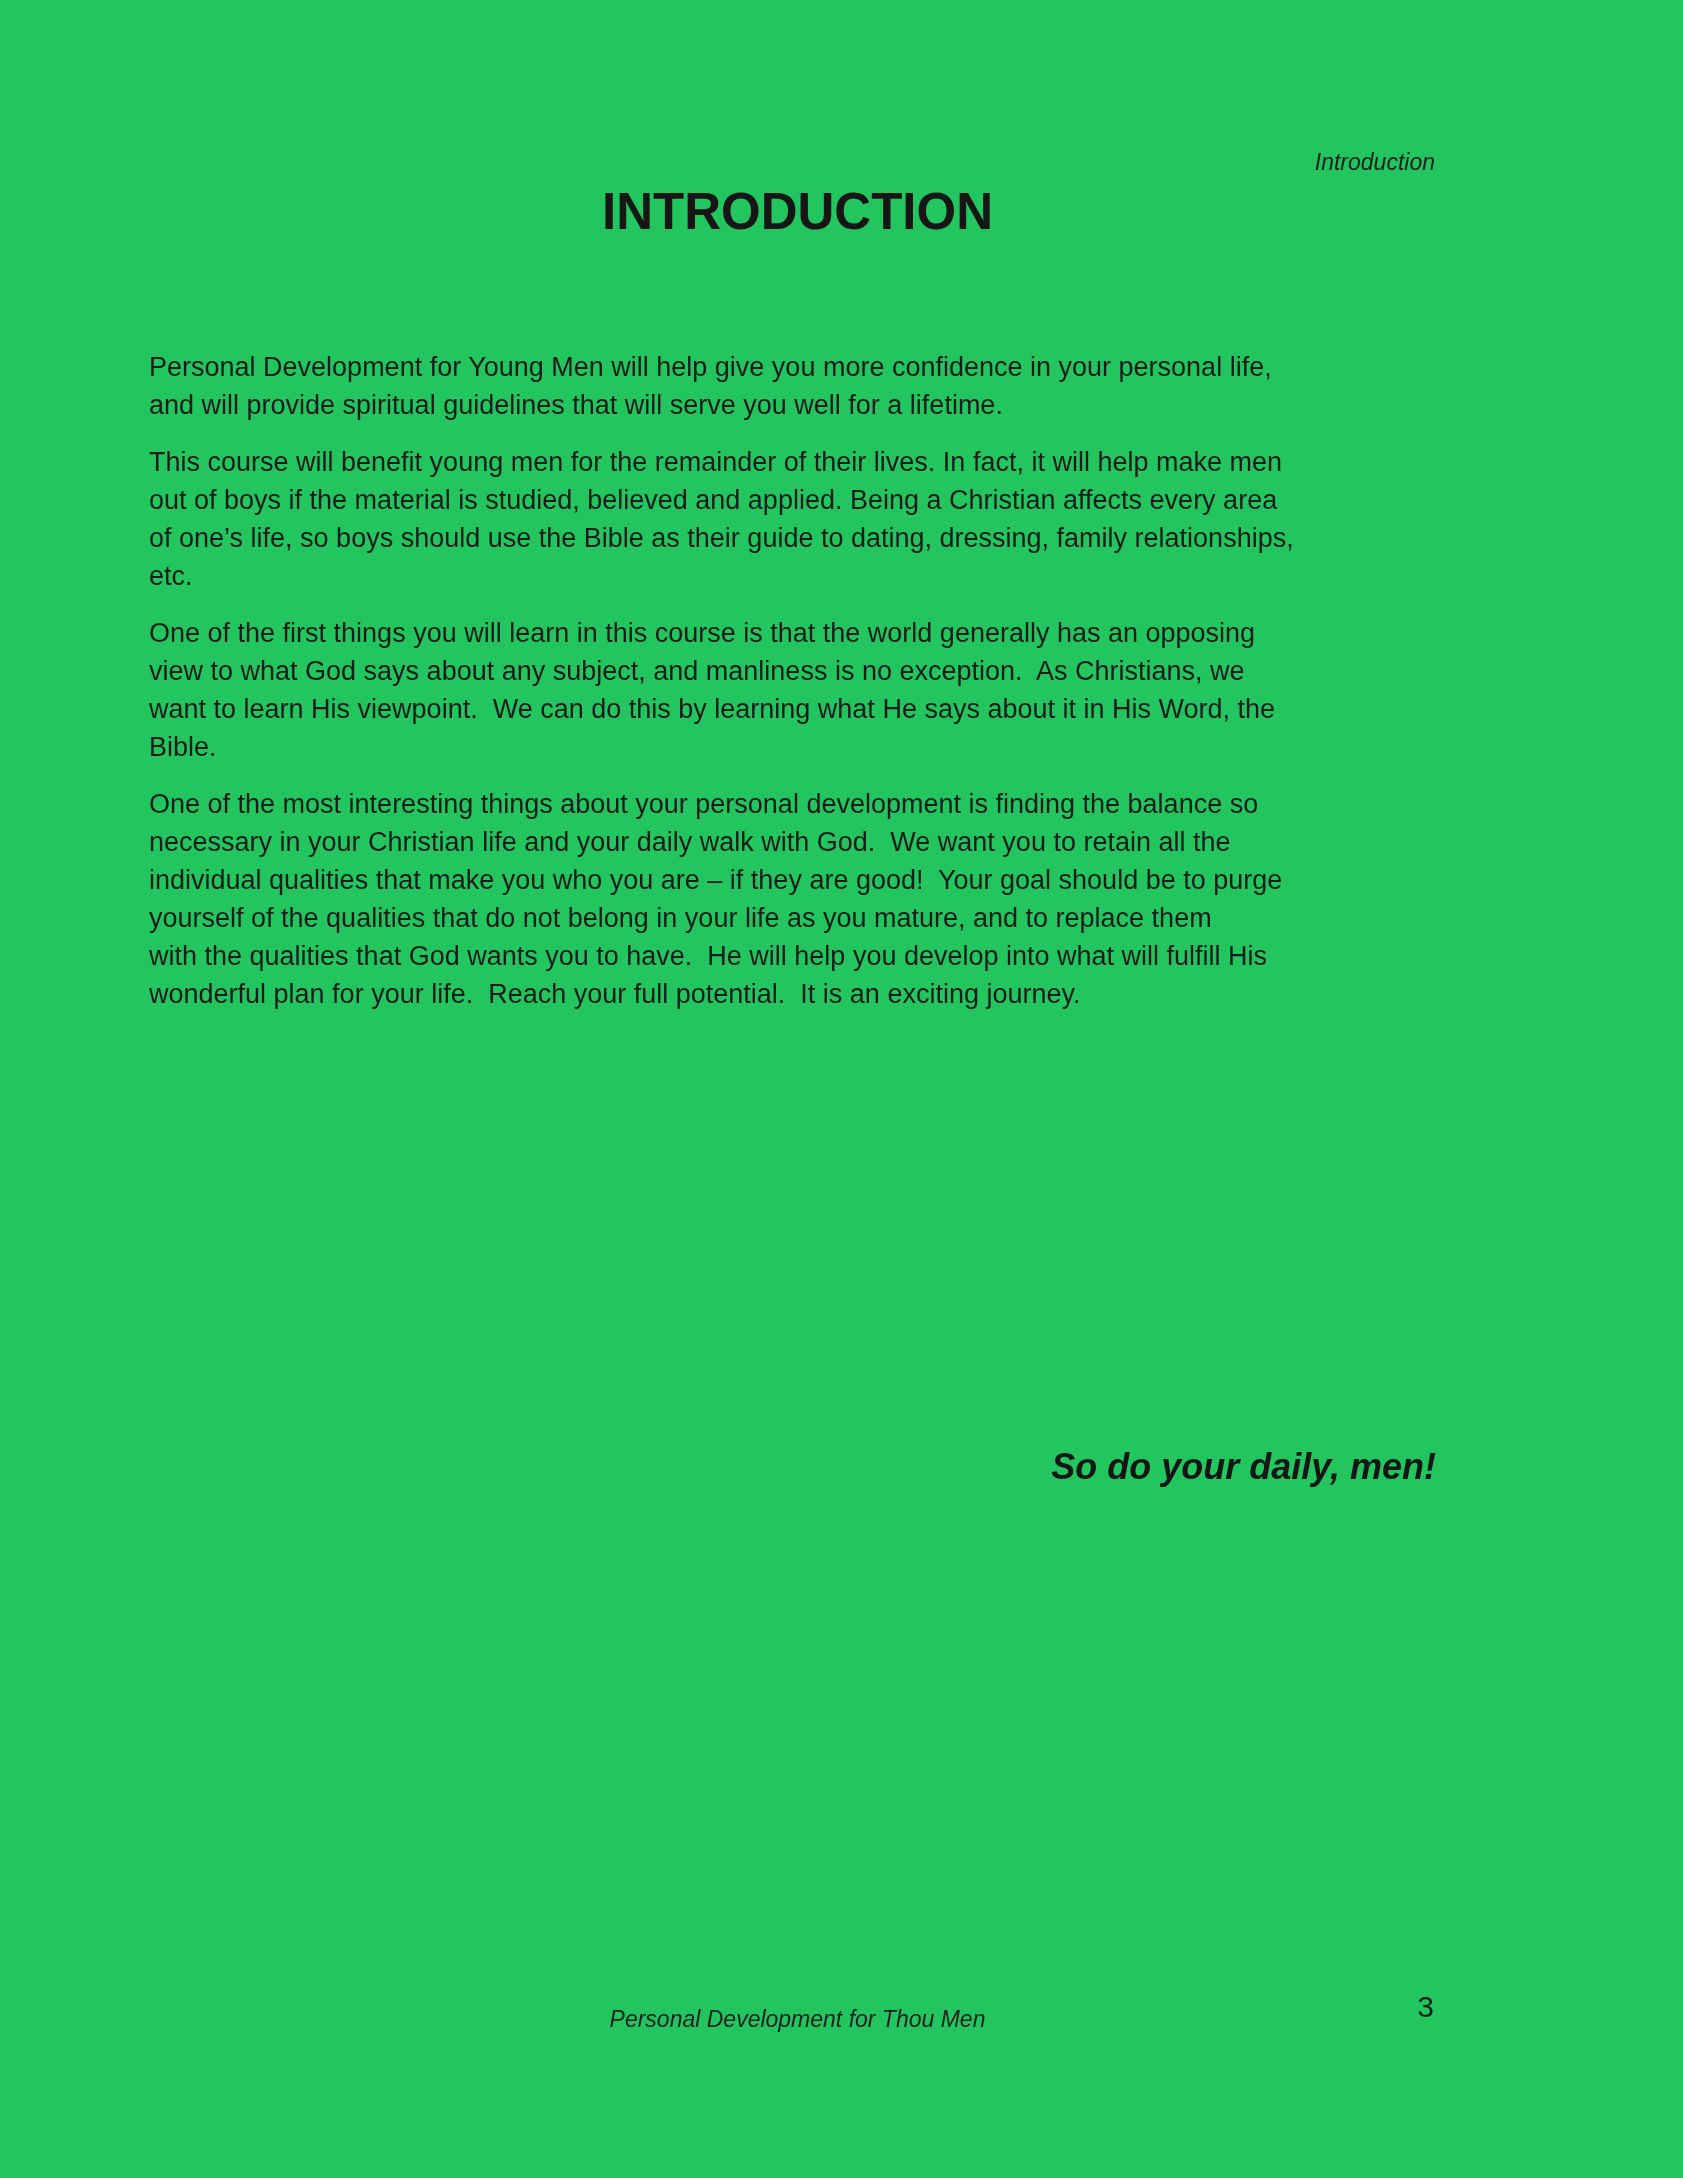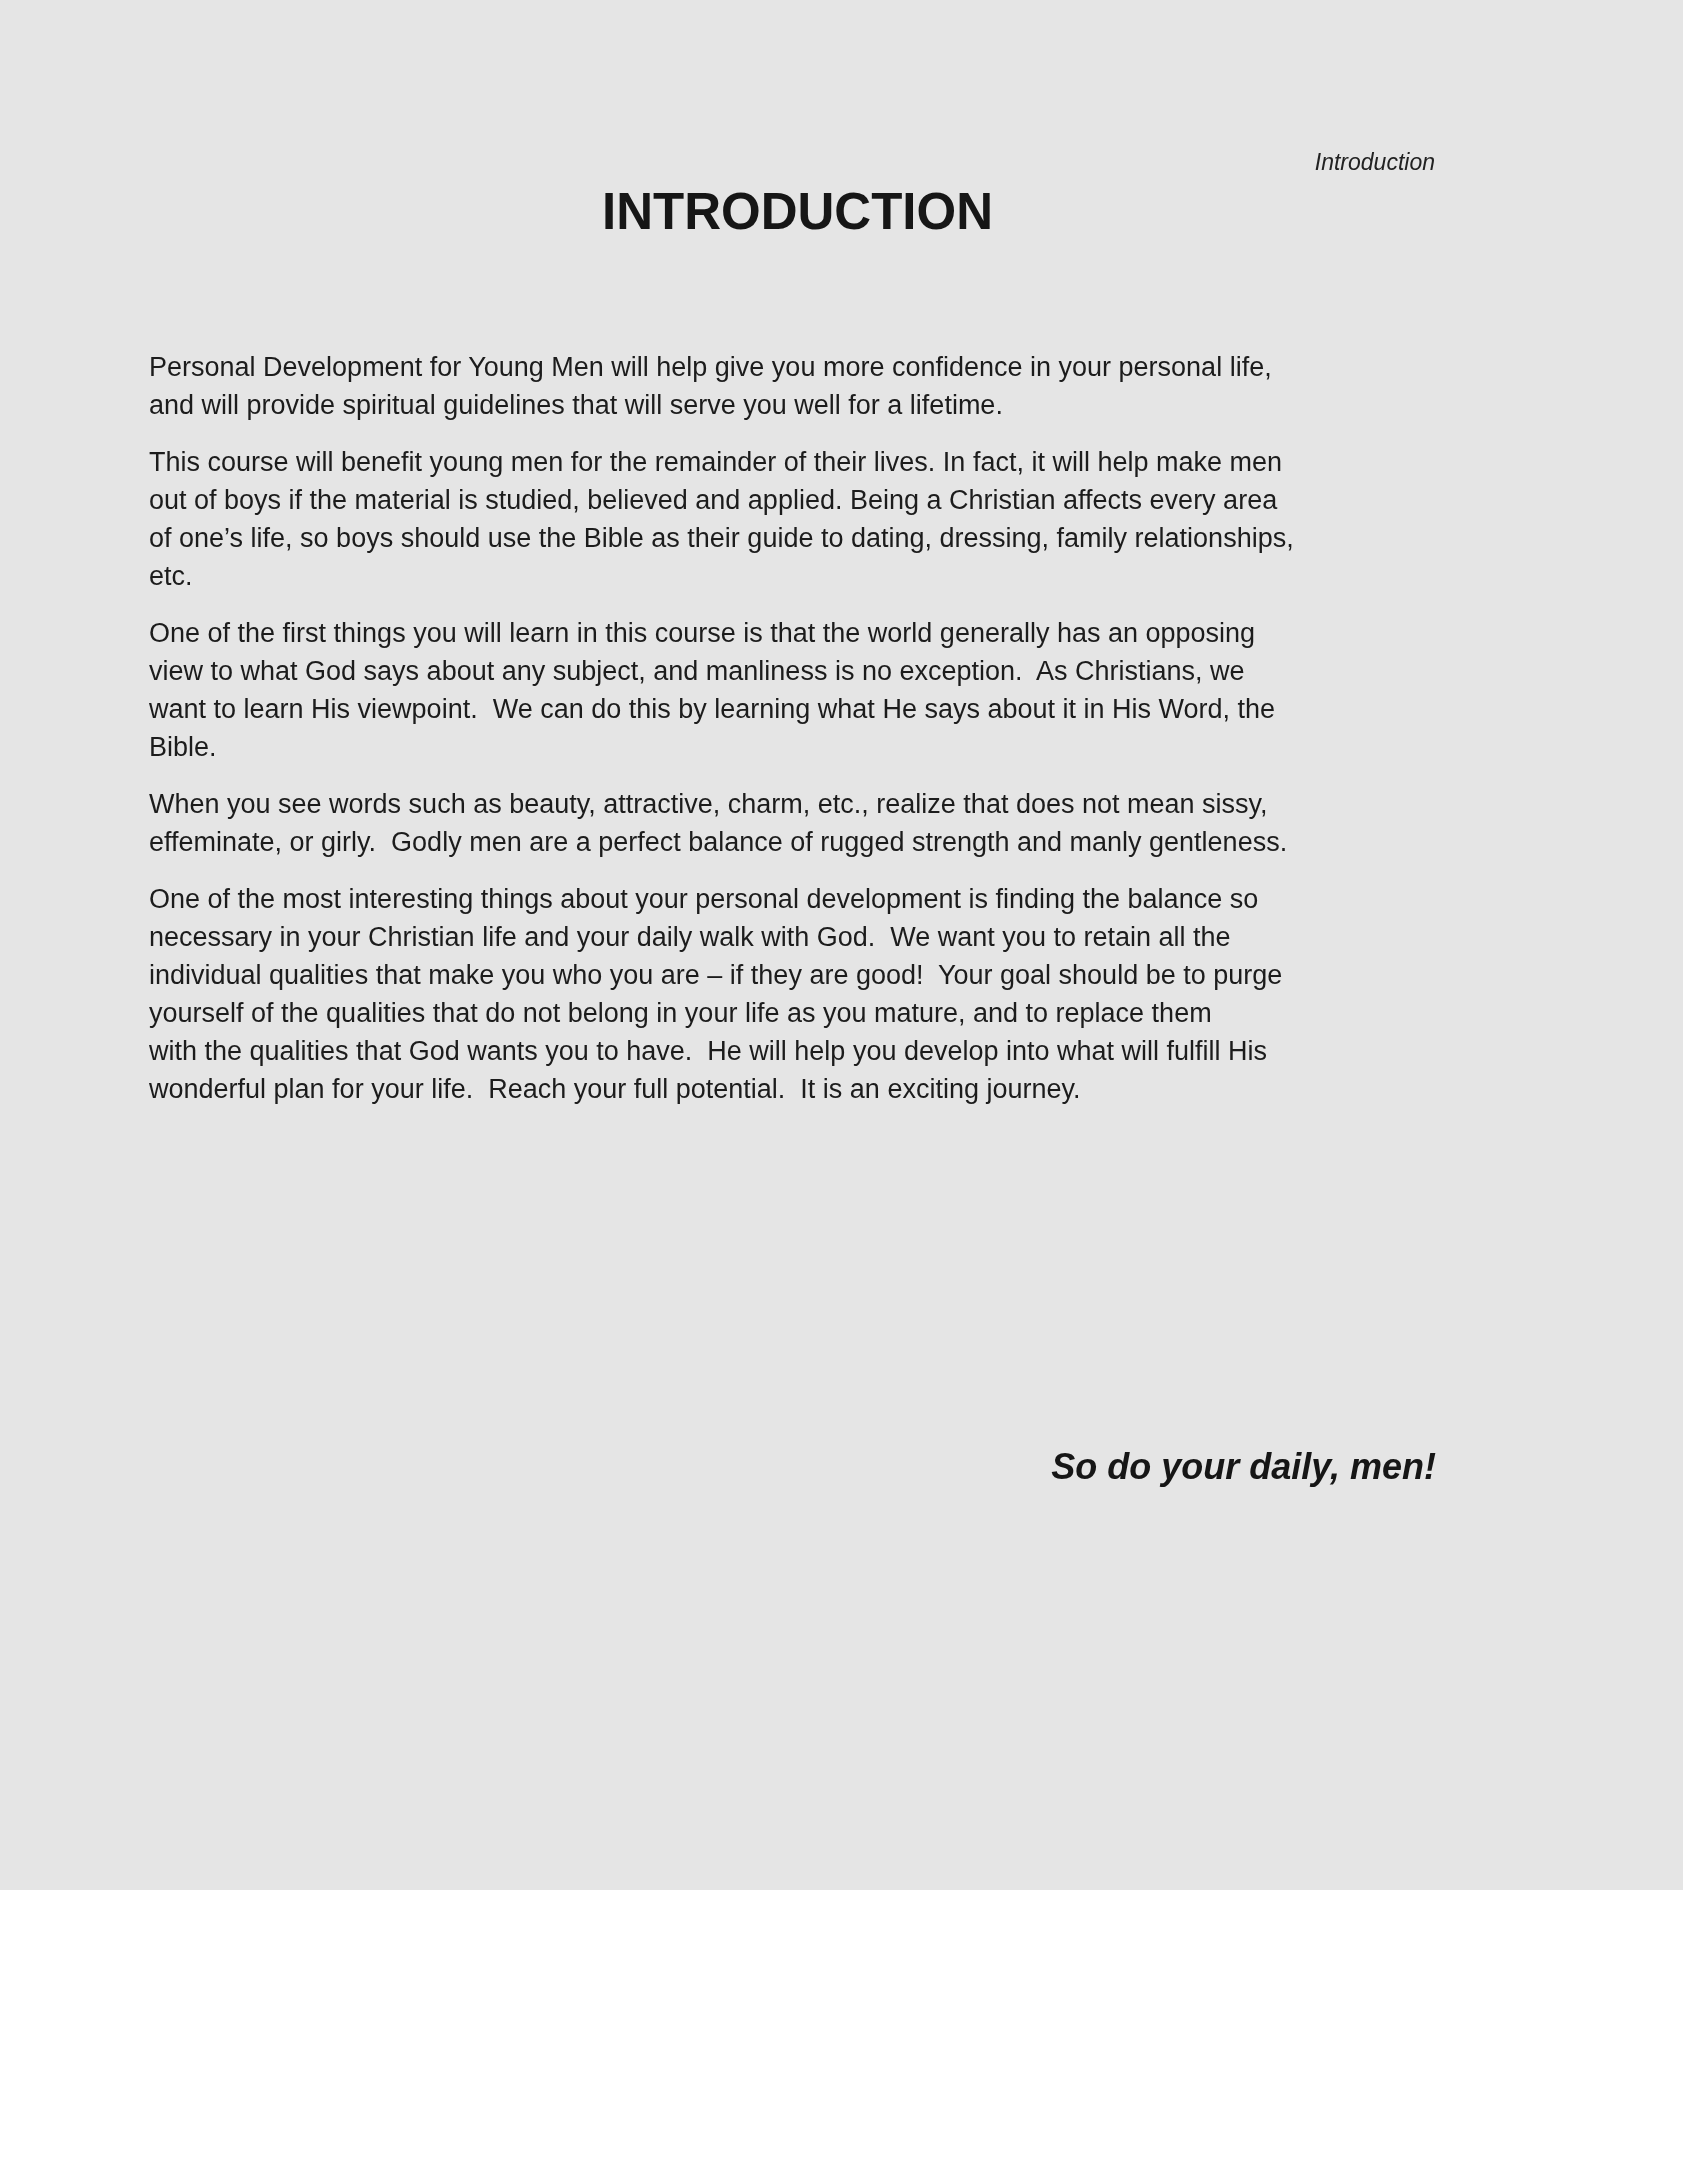--- a/index.html
+++ b/index.html
@@ -3,22 +3,22 @@
 <meta charset="utf-8">
 <style>
   html, body {
     margin: 0;
     padding: 0;
     background: #ffffff;
   }
   .page {
     position: relative;
     width: 1683px;
-    height: 1890px;
-    background: #e5e5e5;
+    height: 2178px;
+    background: #22c55e;
     font-family: "Liberation Sans", "DejaVu Sans", sans-serif;
     color: #1c1c1c;
     overflow: hidden;
   }
   .running-header {
     position: absolute;
     top: 149px;
     right: 248px;
     font-size: 23px;
     font-style: italic;
@@ -87,22 +87,20 @@
       <div class="para">Personal Development for Young Men will help give you more confidence in your personal life,
 and will provide spiritual guidelines that will serve you well for a lifetime.</div>
       <div class="para">This course will benefit young men for the remainder of their lives. In fact, it will help make men
 out of boys if the material is studied, believed and applied. Being a Christian affects every area
 of one’s life, so boys should use the Bible as their guide to dating, dressing, family relationships,
 etc.</div>
       <div class="para">One of the first things you will learn in this course is that the world generally has an opposing
 view to what God says about any subject, and manliness is no exception.  As Christians, we
 want to learn His viewpoint.  We can do this by learning what He says about it in His Word, the
 Bible.</div>
-      <div class="para">When you see words such as beauty, attractive, charm, etc., realize that does not mean sissy,
-effeminate, or girly.  Godly men are a perfect balance of rugged strength and manly gentleness.</div>
       <div class="para">One of the most interesting things about your personal development is finding the balance so
 necessary in your Christian life and your daily walk with God.  We want you to retain all the
 individual qualities that make you who you are – if they are good!  Your goal should be to purge
 yourself of the qualities that do not belong in your life as you mature, and to replace them
 with the qualities that God wants you to have.  He will help you develop into what will fulfill His
 wonderful plan for your life.  Reach your full potential.  It is an exciting journey.</div>
     </div>
 
   <div class="closing">So do your daily, men!</div>
 

